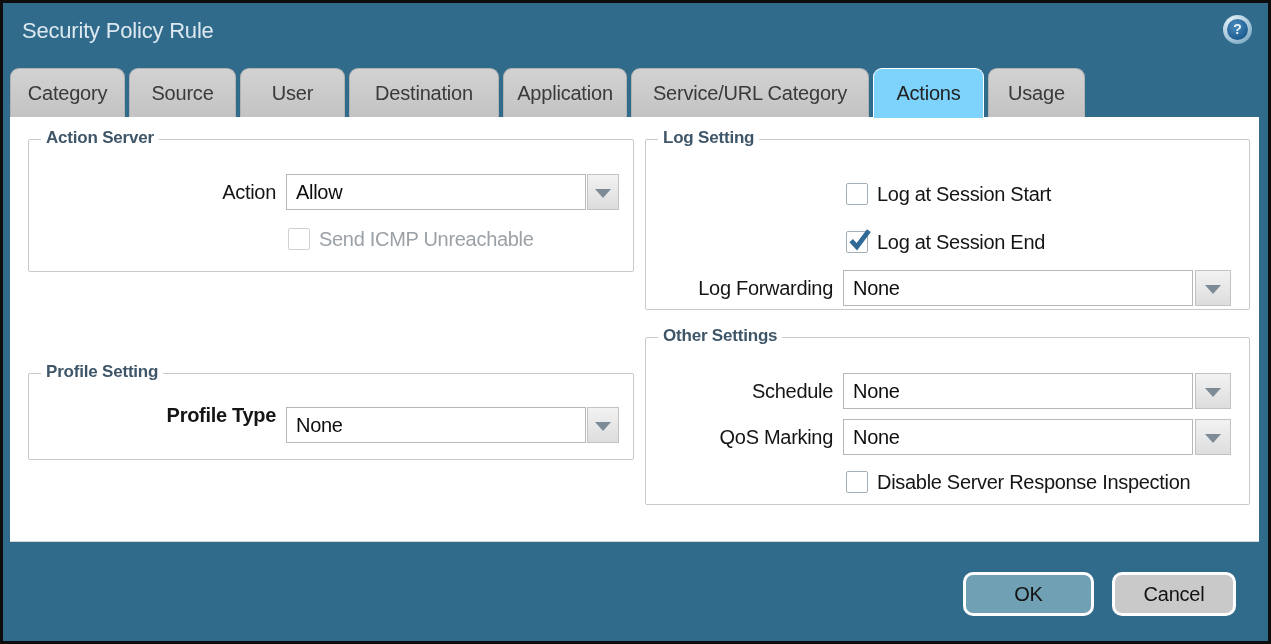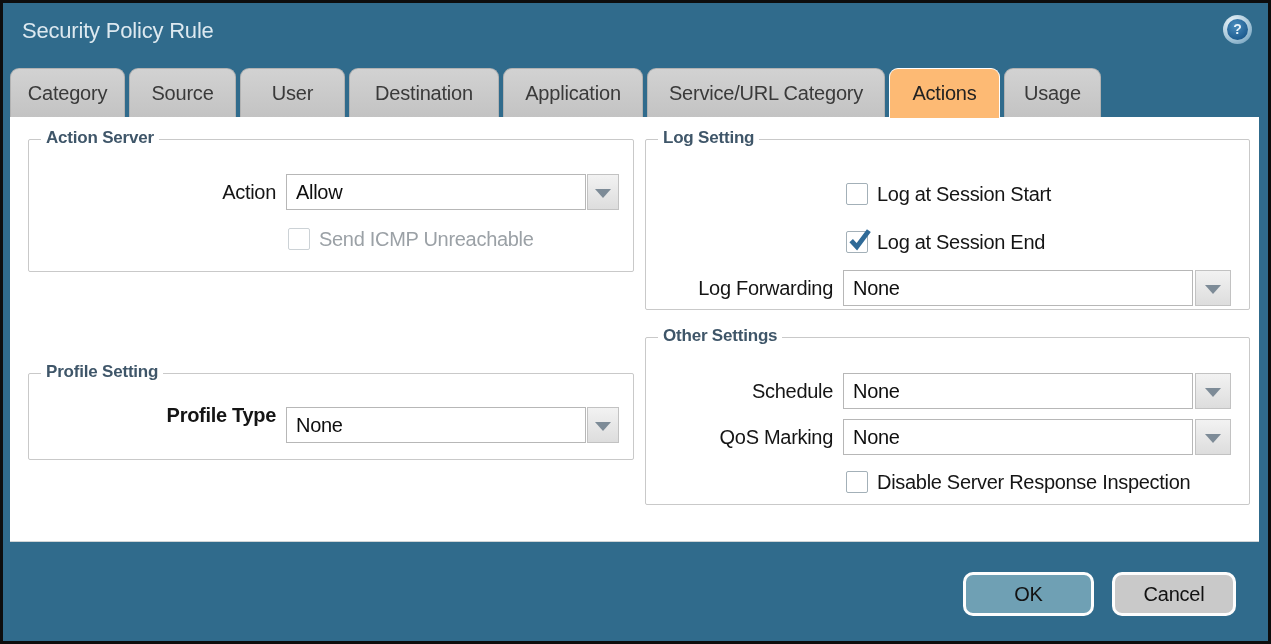--- a/index.html
+++ b/index.html
@@ -31,21 +31,21 @@
   
   .tabs { position:absolute; left:7px; top:65px; display:flex; gap:4px; }
   .tab {
     height:49px; line-height:49px; text-align:center;
     font-size:20px; color:#3a3a3a; letter-spacing:-0.2px;
     background:linear-gradient(#d2d2d2, #c3c3c3);
     border:1px solid #b2b2b2; border-bottom:none;
     border-radius:9px 9px 0 0; cursor:pointer;
   }
   .tab.active {
-    background:#fdba74; border-color:#ffffff; color:#222; z-index:3; height:50px;
+    background:#7dd3fc; border-color:#ffffff; color:#222; z-index:3; height:50px;
   }
 
   
   .panel {
     position:absolute; left:7px; top:114px; width:1249px; height:425px;
     background:#ffffff; border-bottom:1px solid #cfd4d6; z-index:2;
   }
 
   .group { position:absolute; border:1px solid #c9c9c9; border-radius:2px; background:#fff; }
   .legend {
@@ -102,21 +102,21 @@
     <div class="help-inner">
       <span class="help-q">?</span>
     </div>
   </div>
 
   <div class="tabs">
     <div class="tab" style="width:115px">Category</div>
     <div class="tab" style="width:107px">Source</div>
     <div class="tab" style="width:105px">User</div>
     <div class="tab" style="width:150px">Destination</div>
-    <div class="tab" style="width:140px">Application</div>
+    <div class="tab" style="width:124px">Application</div>
     <div class="tab" style="width:238px">Service/URL Category</div>
     <div class="tab active" style="width:111px">Actions</div>
     <div class="tab" style="width:97px">Usage</div>
   </div>
 
   <div class="panel">
 
     <div class="group" style="left:18px; top:22px; width:606px; height:133px;">
       <span class="legend">Action Server</span>
       <span class="flabel" style="left:0; top:34px; width:247px;">Action</span>

